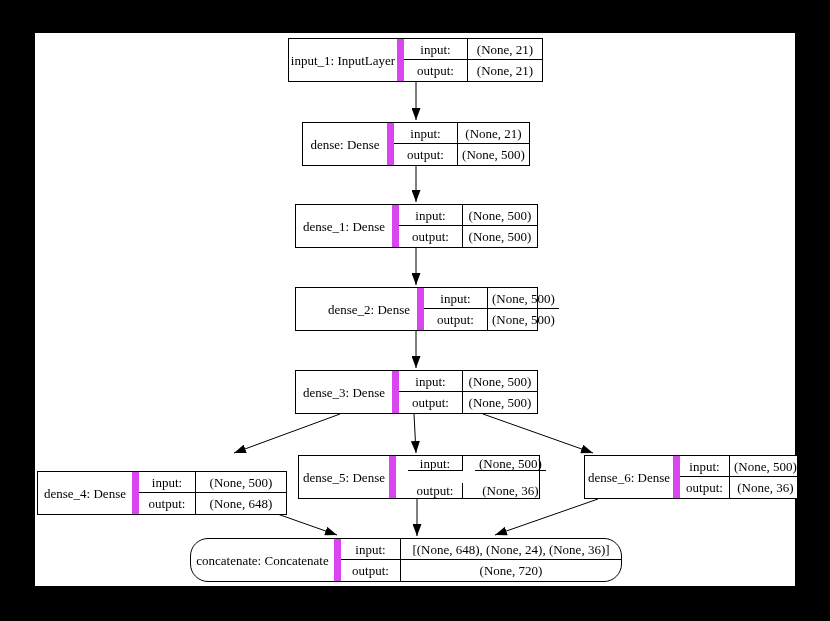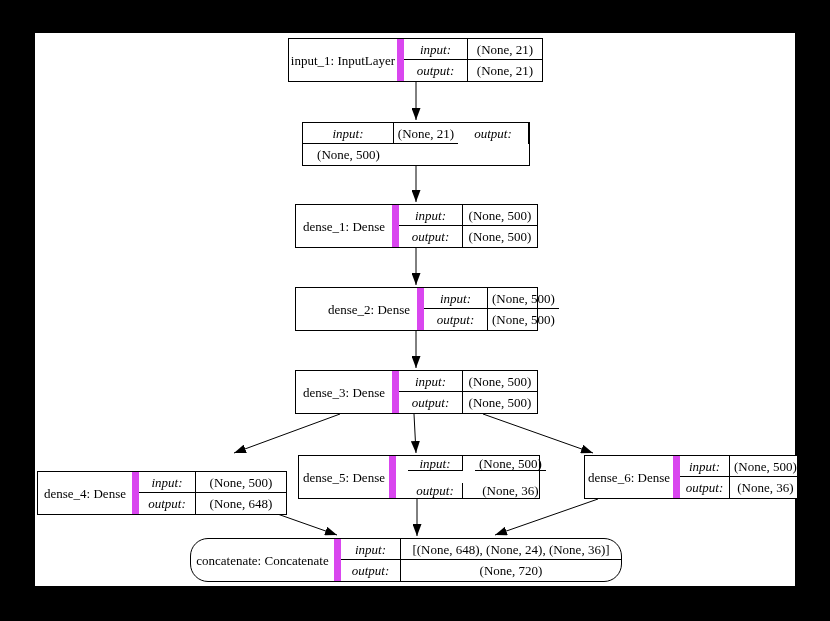--- a/index.html
+++ b/index.html
@@ -53,21 +53,20 @@
     white-space: nowrap;
   }
   .io-label {
     border-right: 1px solid #000000;
     border-bottom: 1px solid #000000;
     display: flex;
     align-items: center;
     justify-content: center;
     padding: 0 4px;
     white-space: nowrap;
-    font-style: italic;
   }
   .io-value {
     border-bottom: 1px solid #000000;
     display: flex;
     align-items: center;
     justify-content: center;
     padding: 0 4px;
     white-space: nowrap;
   }
   .io-label.out, .io-value.out { border-bottom: none; }
@@ -108,20 +107,21 @@
 
   <div class="node n1">
     <div class="name-cell">input_1: InputLayer</div>
     <div class="io-label">input:</div>
     <div class="io-value">(None, 21)</div>
     <div class="io-label out">output:</div>
     <div class="io-value out">(None, 21)</div>
   </div>
 
   <div class="node n2">
+    <div class="name-cell">dense: Dense</div>
     <div class="io-label">input:</div>
     <div class="io-value">(None, 21)</div>
     <div class="io-label out">output:</div>
     <div class="io-value out">(None, 500)</div>
   </div>
 
   <div class="node n3">
     <div class="name-cell">dense_1: Dense</div>
     <div class="io-label">input:</div>
     <div class="io-value">(None, 500)</div>

